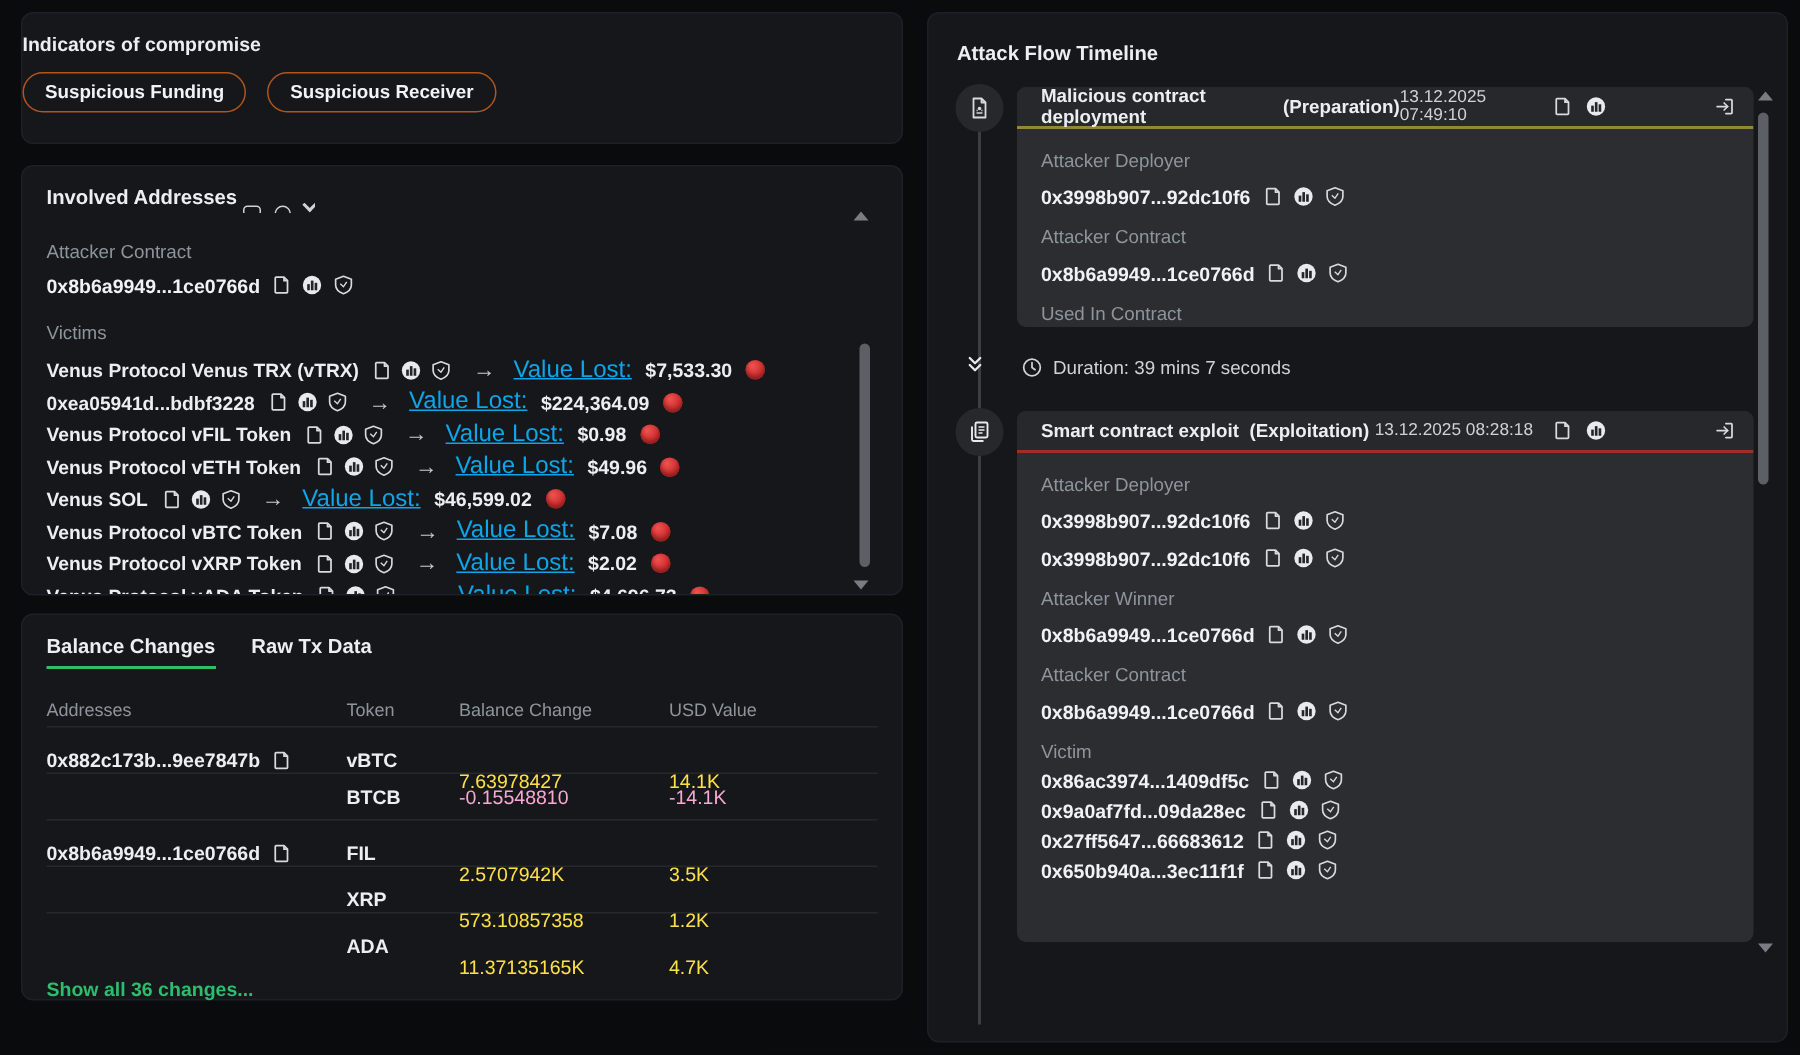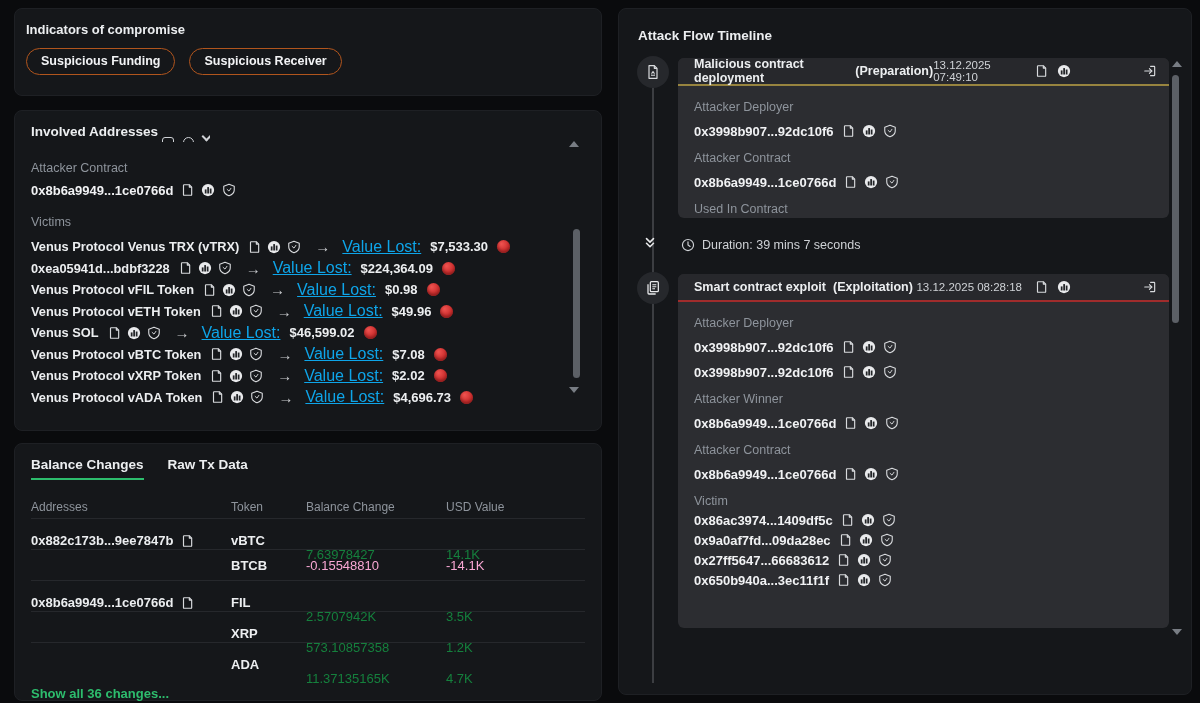--- a/index.html
+++ b/index.html
@@ -5,28 +5,28 @@
   * { margin:0; padding:0; box-sizing:border-box; }
   html,body { width:1200px; height:703px; background:#0a0b0d; overflow:hidden;
     font-family:"Liberation Sans","DejaVu Sans",sans-serif; color:#eceef0; }
   .panel { background:#15171a; border:1px solid #1e2024; border-radius:8px; }
 
   
   .left-col  { position:absolute; left:14px; top:8px; width:588px; }
   .right-col { position:absolute; left:618px; top:8px; width:574px; height:687px; }
 
   
-  .ioc { height:88px; padding:13px 11px; }
+  .ioc { height:88px; padding:13px 0; }
   .ioc-title { font-size:13px; font-weight:700; margin-bottom:11px; }
   .pill-row { display:flex; gap:14px; }
   .pill { border:1px solid #b1551d; border-radius:16px; padding:5px 14px 6px;
     font-size:12.5px; font-weight:700; color:#f2f3f5; background:transparent; cursor:pointer; }
 
   
-  .involved { position:relative; margin-top:14px; height:321px; padding:13px 16px; overflow:hidden; }
+  .involved { position:relative; margin-top:14px; height:287px; padding:13px 16px; overflow:hidden; }
   .inv-title { font-size:13.5px; font-weight:700; }
   .clip-icons { position:absolute; left:147px; top:24px; height:7px; overflow:hidden;
     display:flex; gap:9px; align-items:flex-end; }
   .clip-icons .frag1 { width:12px; height:10px; background:transparent; border:1.6px solid #cfd2d6;
     border-radius:3px; margin-bottom:-5px; }
   .clip-icons .frag2 { width:11px; height:11px; border:1.6px solid #cfd2d6; border-radius:50%; margin-bottom:-6px; }
   .clip-icons .frag3 { width:7px; height:7px; border-right:2px solid #cfd2d6; border-bottom:2px solid #cfd2d6;
     transform:rotate(45deg); margin-bottom:2px; }
   .sec-lbl { color:#8e949c; font-size:12.5px; }
   .inv-attacker-lbl { margin-top:22px; }
@@ -52,21 +52,21 @@
   .balance { margin-top:12px; height:258px; padding:13px 16px; position:relative; }
   .tabs { display:flex; gap:24px; }
   .tab { font-size:13.5px; font-weight:700; padding-bottom:6px; cursor:pointer; }
   .tab.active { border-bottom:2px solid #2dbd6d; }
   .tbl-head, .tbl-row { display:grid; grid-template-columns:200px 75px 140px 1fr; align-items:center; }
   .tbl-head { margin-top:16px; color:#8e949c; font-size:12px; height:22px; }
   .tbl-row { height:31px; border-top:1px solid #26282c; font-size:13px; }
   .tbl-row:first-of-type { border-top:none; }
   .cell-addr { display:flex; align-items:center; gap:7px; font-weight:700; }
   .cell-token { font-weight:700; }
-  .pos { color:#15803d;margin-top:28px; } .neg { color:#f9a8d4; }
+  .pos { color:#fde047;margin-top:28px; } .neg { color:#f9a8d4; }
   .show-all { margin-top:13px; color:#2dbd6d; font-size:13px; font-weight:600; cursor:pointer; }
 
   
   .af-title { position:absolute; left:19px; top:19px; font-size:13.5px; font-weight:700; }
   .t-line { position:absolute; left:33px; top:60px; height:614px; width:1.5px; background:#3c3e42; }
   .t-node { position:absolute; left:18px; width:32px; height:32px; border-radius:50%;
     background:#26282c; display:flex; align-items:center; justify-content:center; }
   .node1 { top:47px; } .node2 { top:263px; }
   .card { position:absolute; left:59px; width:491px; background:#2c2d31; border-radius:6px; overflow:hidden; }
   .card1 { top:49px; height:160px; }

